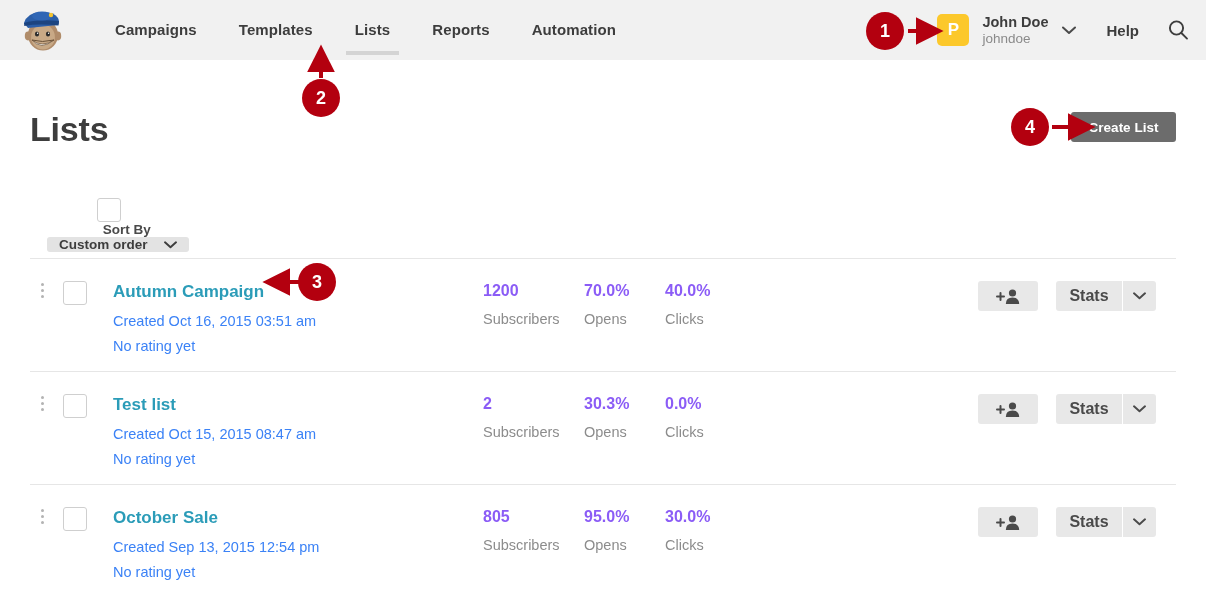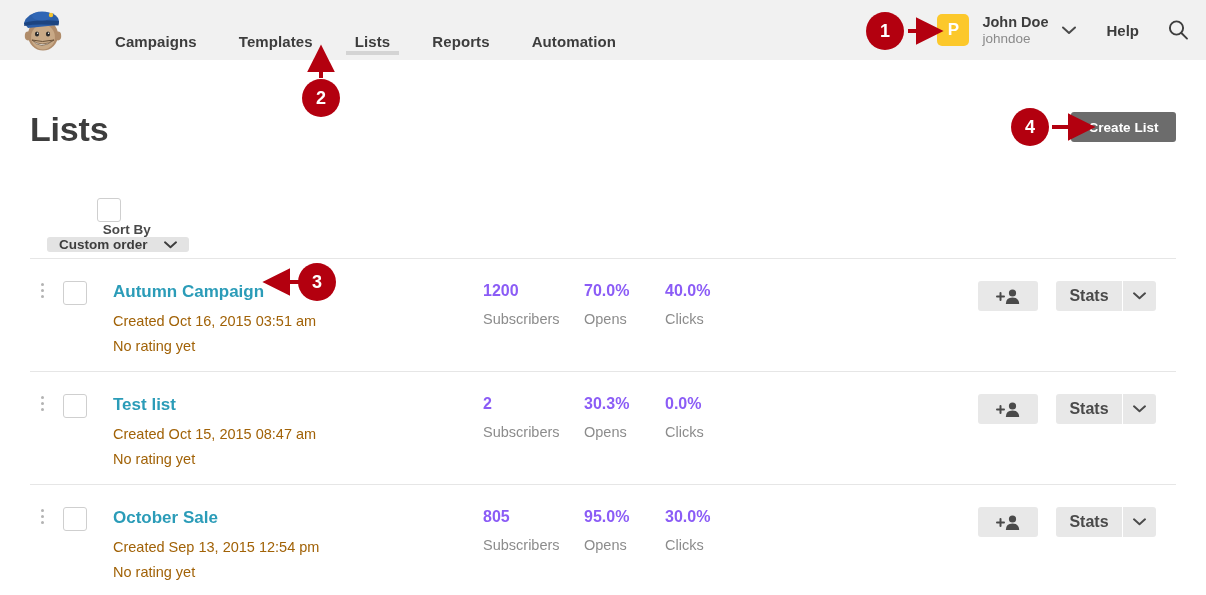--- a/index.html
+++ b/index.html
@@ -37,21 +37,21 @@
     display: flex;
     align-items: center;
     margin-left: 28px;
     height: 60px;
   }
   .nav-item {
     position: relative;
     font-size: 15px;
     font-weight: bold;
     color: #3d3d3d;
-    padding: 12px 21px;
+    padding: 0 21px;
     letter-spacing: .1px;
     height: 60px;
     line-height: 60px;
     cursor: pointer;
     white-space: nowrap;
   }
   .nav-item.active::after {
     content: "";
     position: absolute;
     left: 12px; right: 12px;
@@ -233,21 +233,21 @@
     font-weight: bold;
     color: #2b9cb8;
     text-decoration: none;
     cursor: pointer;
     display: inline-block;
     line-height: 1.25;
   }
   .row-sub {
     margin-top: 7px;
     font-size: 14.5px;
-    color: #a16207;
+    color: #3b82f6;
     line-height: 1.7;
   }
   .stat {
     flex: none;
     text-align: left;
   }
   .stat .val {
     font-size: 16px;
     font-weight: bold;
     color: #8b5cf6;

